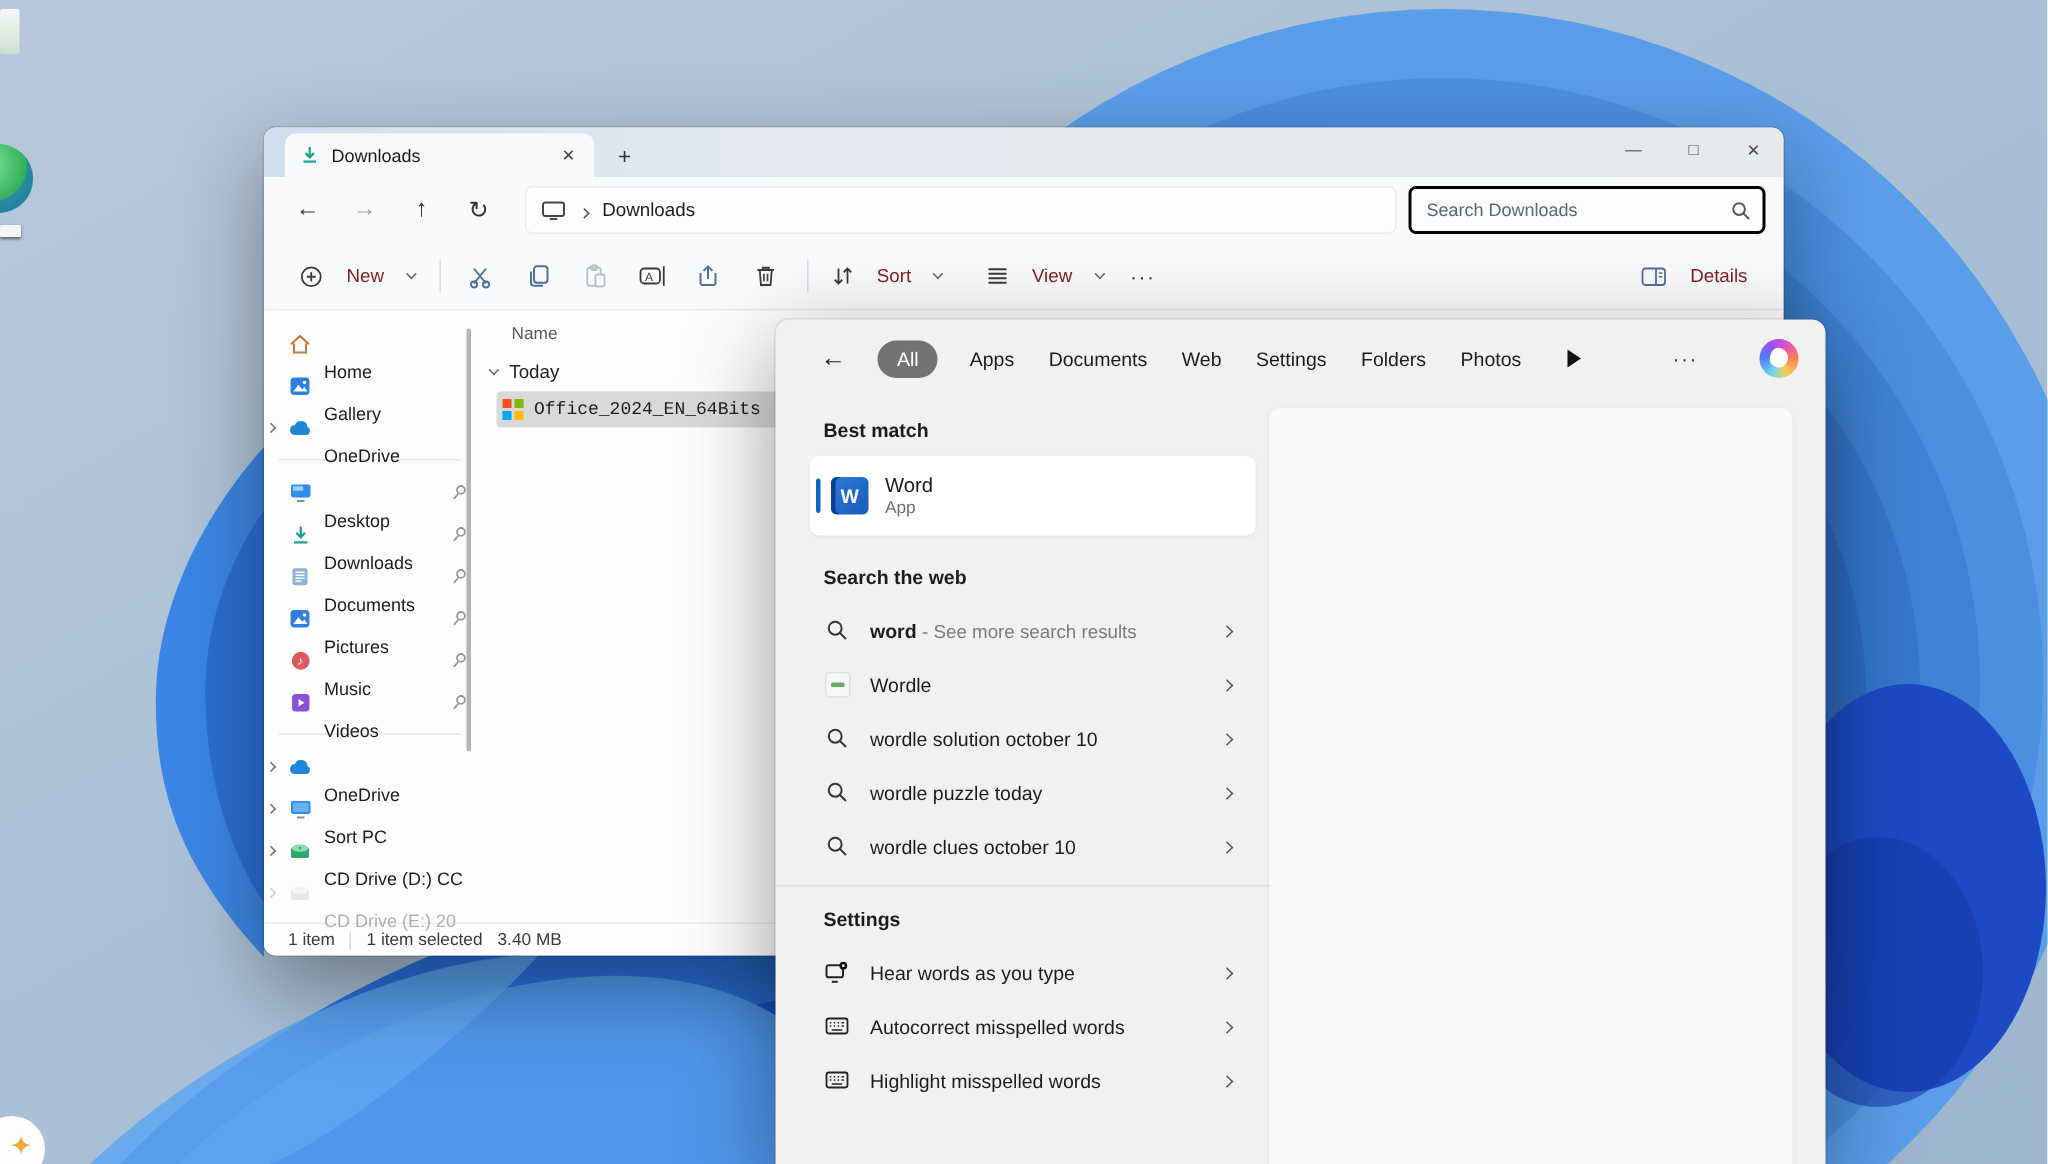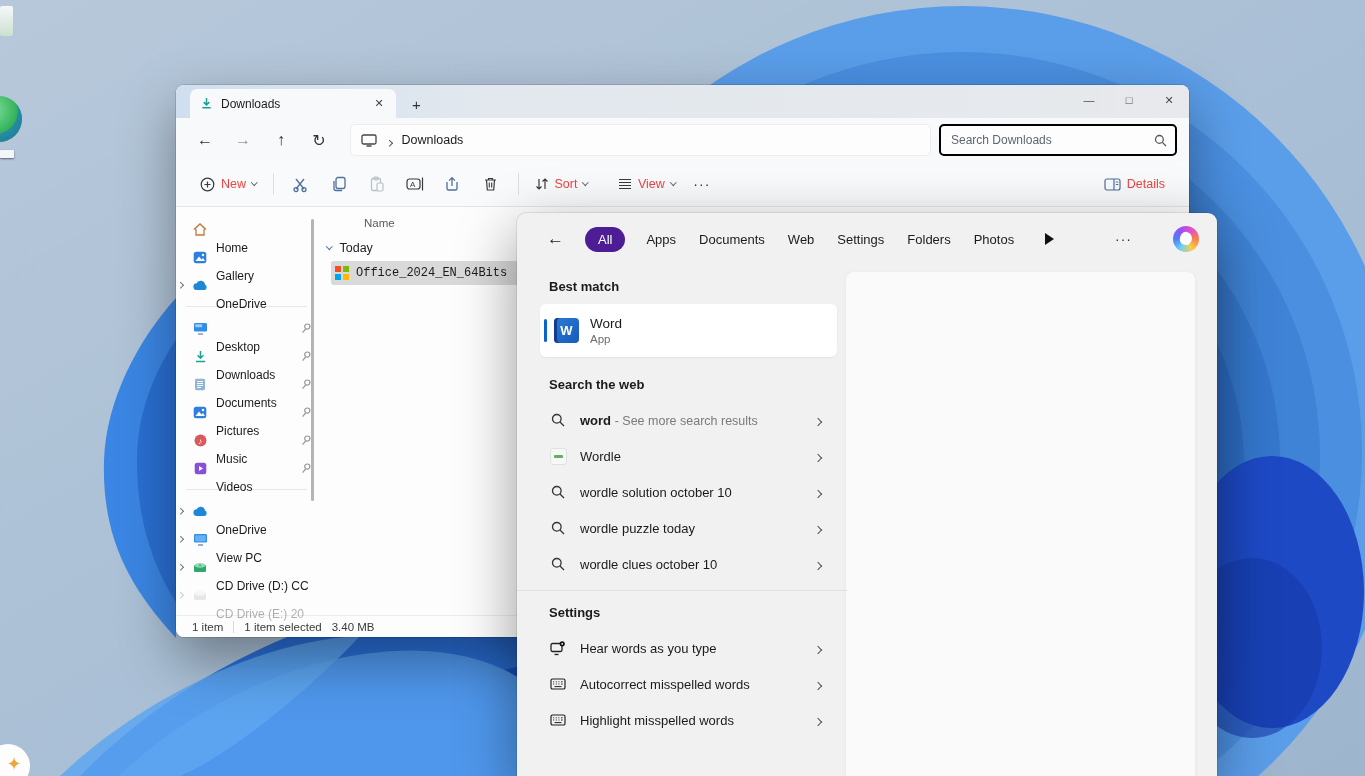--- a/index.html
+++ b/index.html
@@ -33,41 +33,41 @@
   .navbtn { width:38px; height:32px; display:flex; align-items:center; justify-content:center; font-size:16px; color:#333; border-radius:5px; }
   .navbtn.disabled { color:#9b9b9b; }
   .crumbbox { height:32px; flex:1; margin:0 8px 0 12px; background:#fdfdfe; border:1px solid #ececec; border-radius:5px; display:flex; align-items:center; padding:0 10px; }
   .crumb-sep { margin:0 10px; color:#555; }
   .crumb-label { font-size:12.5px; color:#1b1b1b; }
   .searchbox { width:238px; height:32px; background:#fdfdfe; border:2px solid #000000; border-radius:5px; display:flex; align-items:center; padding:0 8px 0 10px; }
   .searchbox input { border:none; outline:none; background:transparent; flex:1; font-size:12px; color:#333; font-family:inherit; }
   .searchbox input::placeholder { color:#5d6670; }
 
   .toolbar { height:45px; background:#f9fafb; border-bottom:1px solid #e4e5e7; display:flex; align-items:center; padding:0 16px; flex:0 0 auto; }
-  .tbtn { display:flex; align-items:center; gap:6px; padding:6px 8px; border-radius:5px; color:#ef4444; font-size:12.5px; }
+  .tbtn { display:flex; align-items:center; gap:16px; padding:6px 8px; border-radius:5px; color:#7f1d1d; font-size:12.5px; }
   .ibtn { width:38px; height:32px; display:flex; align-items:center; justify-content:center; border-radius:5px; }
   .tdiv { width:1px; height:22px; background:#dcdee1; margin:0 8px; }
   .tb-right { margin-left:auto; display:flex; align-items:center; }
   .ellipsis { font-size:14px; color:#333; letter-spacing:1px; padding:0 10px; }
 
   .exbody { flex:1; display:flex; background:#fdfdfd; min-height:0; }
   .sidebar { width:141px; padding-top:8px; position:relative; flex:0 0 auto; }
   .sbscroll { position:absolute; right:3px; top:12px; width:3px; height:282px; background:#9b9b9b; border-radius:2px; opacity:.75; }
   .srow { height:28px; display:flex; align-items:center; padding-left:8px; font-size:12px; color:#1b1b1b; position:relative; }
   .srow .sicon { width:16px; height:16px; margin-right:8px; flex:0 0 auto; display:flex; align-items:center; justify-content:center; }
   .srow .schev { position:absolute; left:0px; width:8px; display:flex; justify-content:center; }
   .srow .slabel { white-space:nowrap; overflow:hidden;margin-top:37px; }
   .srow .pin { margin-left:auto; margin-right:6px; opacity:.75; flex:0 0 auto; }
   .srow.indent { padding-left:16px; }
   .sdiv { height:1px; background:#e7e7e7; margin:7px 10px 7px 10px; }
   .srow.faded { opacity:.35; }
 
   .filearea { flex:1; position:relative; padding-top:4px; min-width:0; }
   .colhead { height:24px; display:flex; align-items:center; font-size:11.5px; color:#5a5a5a; position:relative; }
-  .colhead .cname { margin-left:47px; }
+  .colhead .cname { margin-left:24px; }
   .coltick { position:absolute; top:4px; width:1px; height:14px; background:#e4e4e4; }
   .colsortchev { position:absolute; top:8px; color:#777; }
   .group { display:flex; align-items:center; height:26px; font-size:12.5px; color:#222; margin-left:10px; gap:8px; }
   .filerow { height:24px; margin-left:14px; margin-right:0; background:#d9d9d9; border-radius:3px; display:flex; align-items:center; padding-left:4px; width:188px;font-family:Liberation Mono, monospace; }
   .filename { font-size:12px; color:#1b1b1b; margin-left:7px; white-space:nowrap; }
   .msgrid { width:14px; height:14px; display:grid; grid-template-columns:6px 6px; grid-template-rows:6px 6px; gap:2px; }
   .msgrid i { display:block; }
 
   .statusbar { height:22px; border-top:1px solid #ededed; background:#fdfdfd; display:flex; align-items:center; font-size:11.5px; color:#3a3a3a; padding-left:16px; gap:10px; flex:0 0 auto; }
   .stdiv { width:1px; height:12px; background:#d9d9d9; }
@@ -76,21 +76,21 @@
   .chev.right { transform:rotate(-45deg); }
   .chev.down { transform:rotate(45deg); margin-top:-3px; }
   .chev.sm { width:4.5px; height:4.5px; }
 
   
   .panel { position:absolute; left:517px; top:213px; width:700px; height:563px; border-radius:9px 9px 0 0;
            background:#f1f1f2; box-shadow:0 18px 60px rgba(0,0,0,.4), 0 0 0 1px rgba(0,0,0,.08); z-index:2; overflow:hidden; }
   .ptabs { height:52px; display:flex; align-items:center; padding:0 18px 0 30px; gap:19px; }
   .pback { font-size:17px; color:#222; margin-right:2px; }
   .pill { font-size:13px; color:#1b1b1b; padding:5px 2px; white-space:nowrap; }
-  .pill.active { background:#4c1d95; color:#fff; border-radius:14px; padding:5px 13px; }
+  .pill.active { background:#737373; color:#fff; border-radius:14px; padding:5px 13px; }
   .playbtn { width:0; height:0; border-left:9px solid #111; border-top:6px solid transparent; border-bottom:6px solid transparent; margin-left:10px; }
   .pmore { margin-left:auto; color:#333; font-size:14px; letter-spacing:1px; }
   .copilot { width:26px; height:26px; border-radius:50%; margin-left:22px;
              background:conic-gradient(from 210deg,#6fd2f5,#4d7ef8,#9a50f5,#e44fc7,#f8814e,#f5cf4c,#6fd2f5); position:relative; }
   .copilot::after { content:""; position:absolute; left:7px; top:6px; width:12px; height:13px; border-radius:50% 60% 55% 50%; background:#fdfdfd; transform:rotate(15deg); }
 
   .pleft { position:absolute; left:0; top:52px; width:330px; }
   .plabel { font-size:13px; font-weight:700; color:#1b1b1b; margin:14px 0 10px 32px; }
   .bestcard { position:relative; margin-left:23px; width:297px; height:53px; background:#fff; border-radius:6px; box-shadow:0 1px 2px rgba(0,0,0,.06); display:flex; align-items:center; padding-left:14px; }
   .bestbar { position:absolute; left:4px; top:15px; width:3px; height:23px; background:#0b66c3; border-radius:2px; }
@@ -415,21 +415,21 @@
           <span class="schev">
               <span class="chev right sm" style="color:#777"></span>
             </span>
           <span class="sicon">
             <svg width="15" height="13" viewBox="0 0 15 13">
                 <rect x="1" y="1" width="13" height="8.6" rx="1.4" fill="#2f8ce8"></rect>
                 <rect x="2.2" y="2.2" width="10.6" height="6.2" rx="0.8" fill="#69b0f2"></rect>
                 <path d="M5 12 h5" stroke="#7a93ad" stroke-width="1.4"></path>
               </svg>
           </span>
-          <span class="slabel">View PC</span>
+          <span class="slabel">Sort PC</span>
         </div>
         <div class="srow indent">
           <span class="schev">
               <span class="chev right sm" style="color:#777"></span>
             </span>
           <span class="sicon">
             <svg width="14" height="11" viewBox="0 0 14 11">
                 <rect x="1" y="3" width="12" height="7" rx="1.2" fill="#2fa86e"></rect>
                 <ellipse cx="7" cy="3.4" rx="5.4" ry="2.4" fill="#8fd9b4"></ellipse>
                 <circle cx="7" cy="3.4" r="0.9" fill="#2fa86e"></circle>

